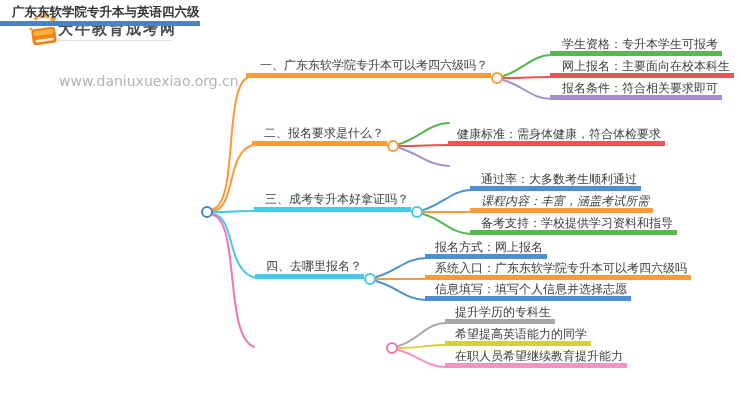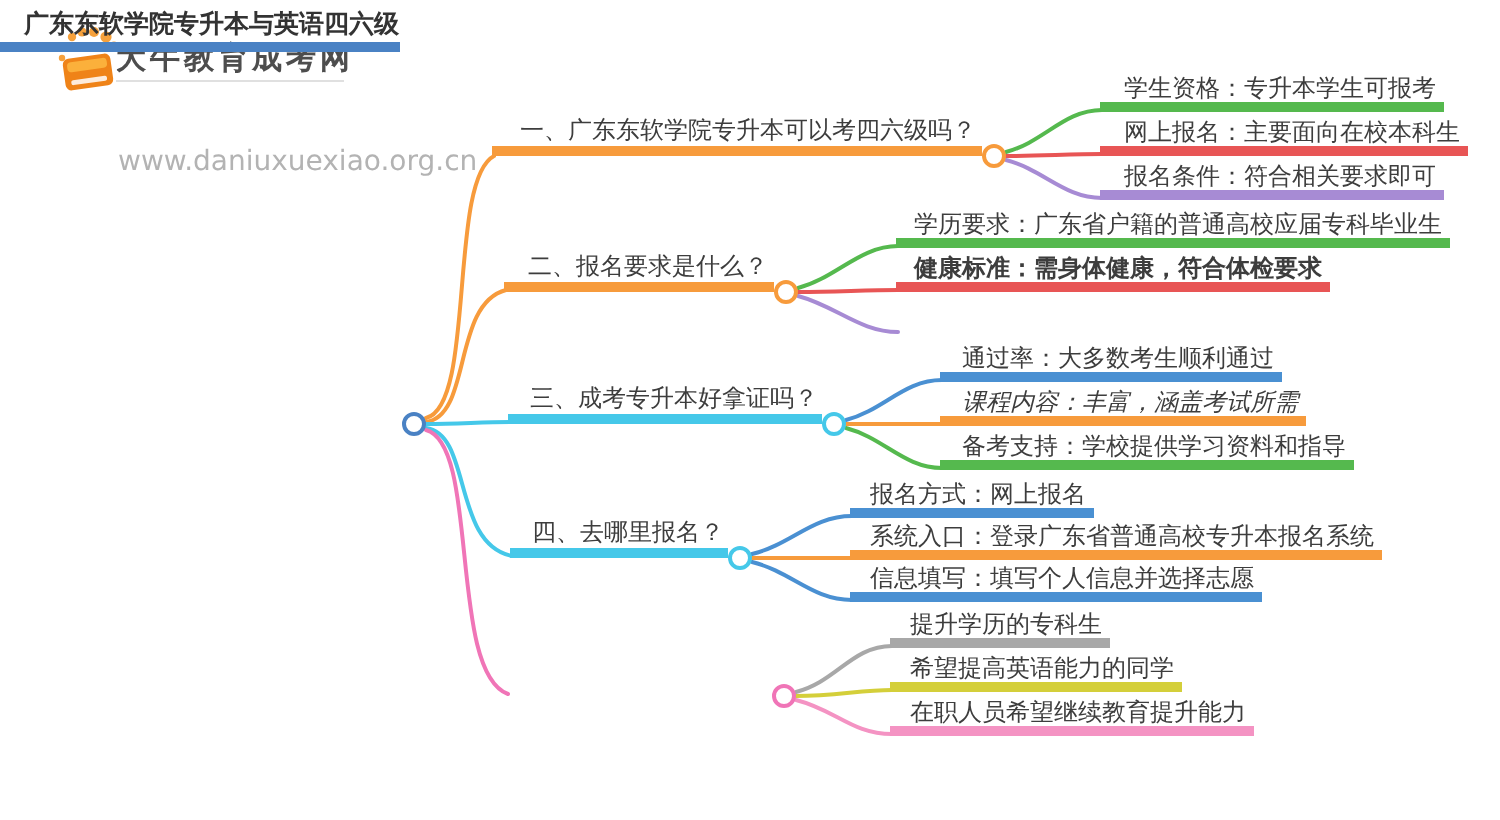--- a/index.html
+++ b/index.html
@@ -130,28 +130,27 @@
 
   <div class="node btitle b4t" style="border-bottom-color: rgb(69, 200, 233);">四、去哪里报名？</div>
   <div class="ring rb4" style="border-color: rgb(69, 200, 233);"></div>
 
   <div class="ring rb5" style="border-color: rgb(240, 117, 183);"></div>
 
   <div class="node sub b1s1" style="border-bottom-color: rgb(85, 185, 78);">学生资格：专升本学生可报考</div>
   <div class="node sub b1s2" style="border-bottom-color: rgb(232, 85, 85);">网上报名：主要面向在校本科生</div>
   <div class="node sub b1s3" style="border-bottom-color: rgb(167, 139, 212);">报名条件：符合相关要求即可</div>
 
-  <div class="node sub b2s1" style="border-bottom-color: rgb(85, 185, 78);">学历要求：广东省户籍的普通高校应届专科毕业生</div>
-  <div class="node sub b2s2" style="border-bottom-color: rgb(232, 85, 85); font-weight: bold;">健康标准：需身体健康，符合体检要求</div>
+  <div class="node sub b2s2" style="border-bottom-color: rgb(232, 85, 85);">健康标准：需身体健康，符合体检要求</div>
 
   <div class="node sub b3s1" style="border-bottom-color: rgb(74, 144, 210);">通过率：大多数考生顺利通过</div>
   <div class="node sub b3s2" style="border-bottom-color: rgb(247, 155, 60);">课程内容：丰富，涵盖考试所需</div>
   <div class="node sub b3s3" style="border-bottom-color: rgb(85, 185, 78);">备考支持：学校提供学习资料和指导</div>
 
   <div class="node sub b4s1" style="border-bottom-color: rgb(74, 144, 210);">报名方式：网上报名</div>
-  <div class="node sub b4s2" style="border-bottom-color: rgb(247, 155, 60);">系统入口：登录广东省普通高校专升本报名系统</div>
+  <div class="node sub b4s2" style="border-bottom-color: rgb(247, 155, 60);">系统入口：广东东软学院专升本可以考四六级吗</div>
   <div class="node sub b4s3" style="border-bottom-color: rgb(74, 144, 210);">信息填写：填写个人信息并选择志愿</div>
 
   <div class="node sub b5s1" style="border-bottom-color: rgb(168, 168, 168);">提升学历的专科生</div>
   <div class="node sub b5s2" style="border-bottom-color: rgb(212, 207, 58);">希望提高英语能力的同学</div>
   <div class="node sub b5s3" style="border-bottom-color: rgb(244, 147, 195);">在职人员希望继续教育提升能力</div>
 
 </div>
 
 </body></html>

